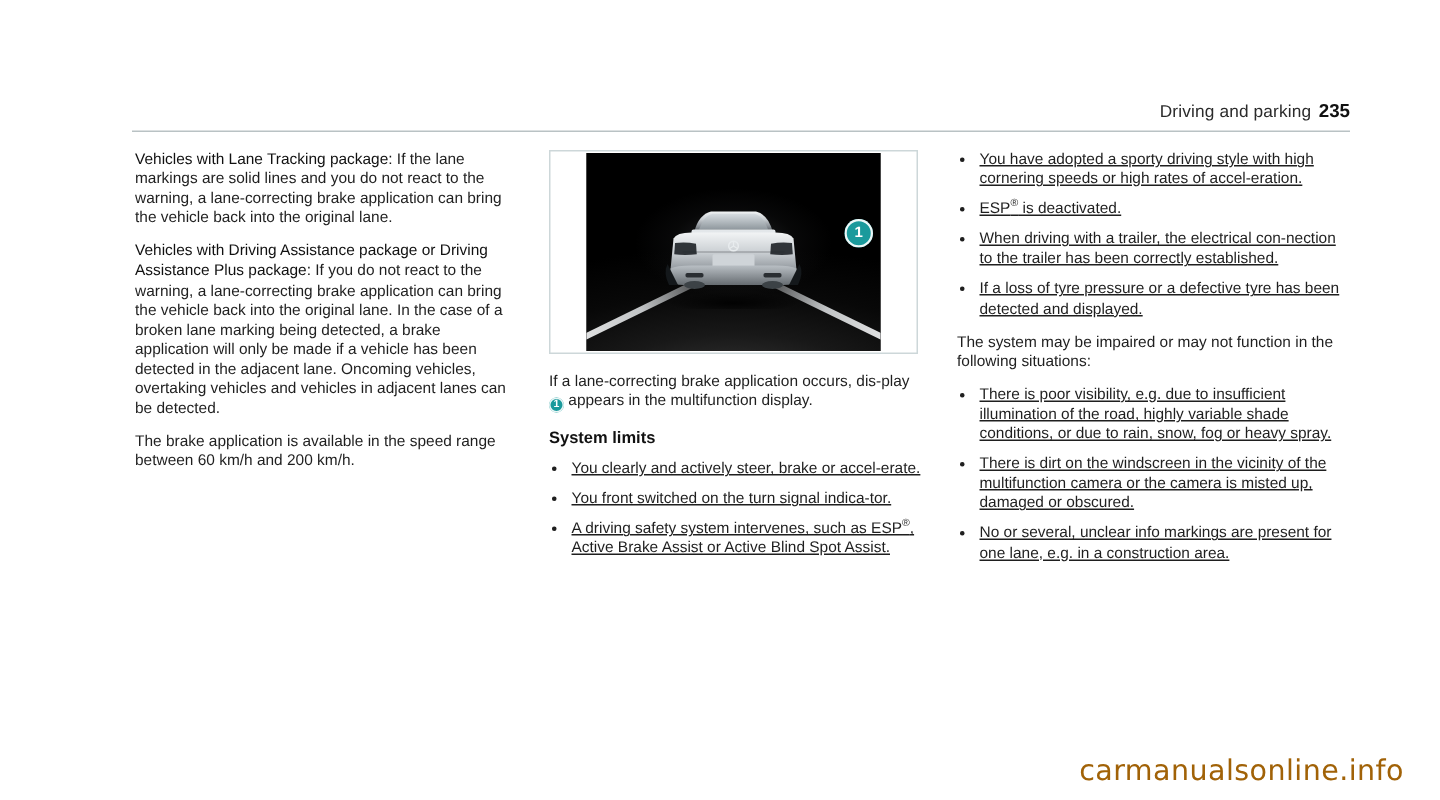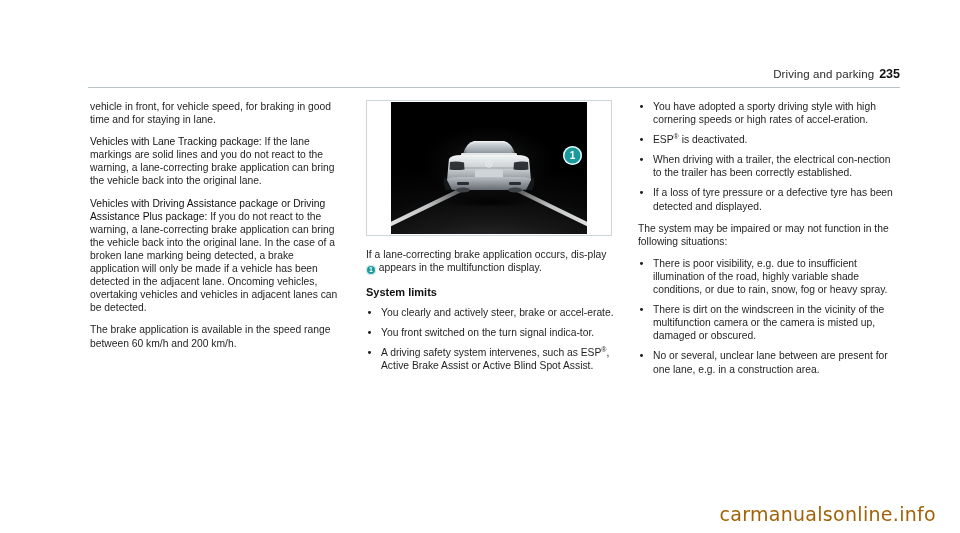--- a/index.html
+++ b/index.html
@@ -80,20 +80,21 @@
     line-height: 14px;
     font-weight: bold;
     color: #111;
   }
 
   
   ul.bullets {
     margin: 0 0 9px 0;
     padding: 0;
     list-style: none;
+    text-decoration: underline;
   }
   ul.bullets li {
     position: relative;
     padding-left: 15px;
     margin-bottom: 7px;
     line-height: 13.1px;
   }
   ul.bullets li:last-child { margin-bottom: 0; }
   ul.bullets li::before {
     content: "";
@@ -219,21 +220,20 @@
 
 <div class="page">
 
   <div class="header">
     <span class="header-title">Driving and parking</span><span class="header-pageno">235</span>
   </div>
   <div class="header-rule"></div>
 
   <div class="col col-left">
 
-    <p class="para">vehicle in front, for vehicle speed, for braking in good time and for staying in lane.</p>
 
     <p class="para"><span class="bold">Vehicles with Lane Tracking package:</span><span> If the lane markings are solid lines and you do not react to the warning, a lane-correcting brake application can bring the vehicle back into the original lane.</span></p>
 
     <p class="para"><span class="bold">Vehicles with Driving Assistance package or Driving Assistance Plus package:</span><span> If you do not react to the warning, a lane-correcting brake application can bring the vehicle back into the original lane. In the case of a broken lane marking being detected, a brake application will only be made if a vehicle has been detected in the adjacent lane. Oncoming vehicles, overtaking vehicles and vehicles in adjacent lanes can be detected.</span></p>
 
     <p class="para">The brake application is available in the speed range between 60 km/h and 200 km/h.</p>
   </div>
 
   <div class="col col-mid">
 
@@ -318,19 +318,19 @@
       <li><span>ESP</span><sup class="reg">®</sup><span> is deactivated.</span></li>
       <li>When driving with a trailer, the electrical con-nection to the trailer has been correctly established.</li>
       <li>If a loss of tyre pressure or a defective tyre has been detected and displayed.</li>
     </ul>
 
     <p class="para">The system may be impaired or may not function in the following situations:</p>
 
     <ul class="bullets">
       <li>There is poor visibility, e.g. due to insufficient illumination of the road, highly variable shade conditions, or due to rain, snow, fog or heavy spray.</li>
       <li>There is dirt on the windscreen in the vicinity of the multifunction camera or the camera is misted up, damaged or obscured.</li>
-      <li>No or several, unclear lane between are present for one lane, e.g. in a construction area.</li>
+      <li>No or several, unclear info markings are present for one lane, e.g. in a construction area.</li>
     </ul>
   </div>
 
   <div class="watermark">carmanualsonline.info</div>
 
 </div>
 
 </body></html>

